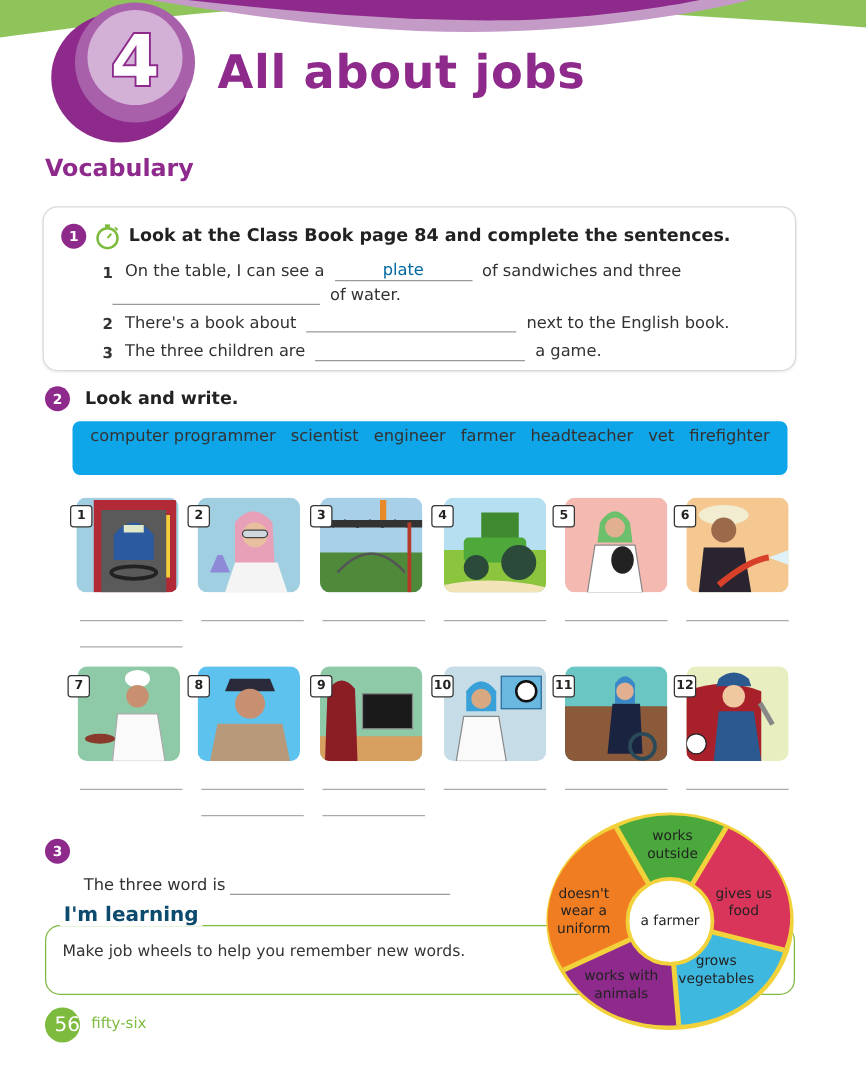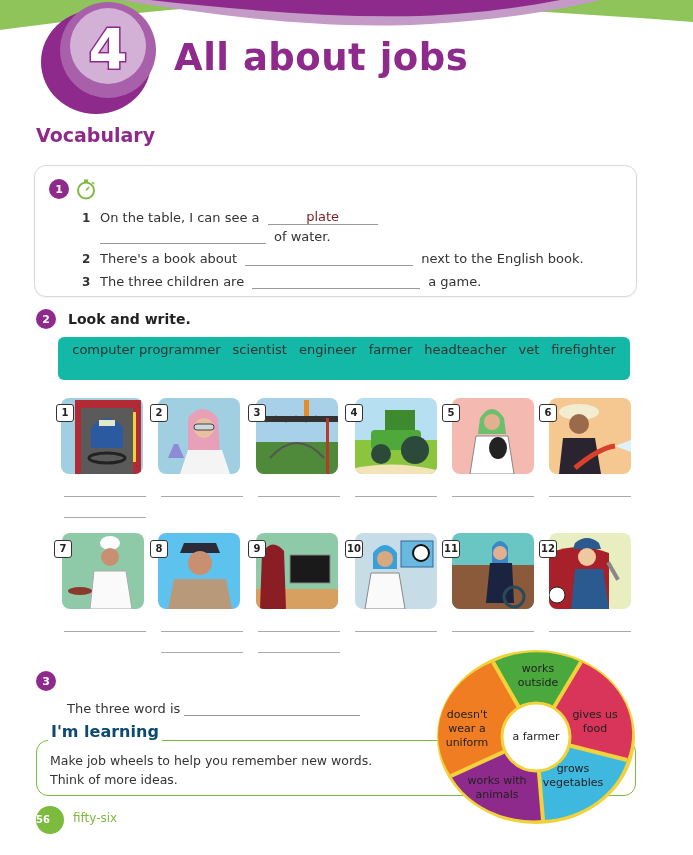--- a/index.html
+++ b/index.html
@@ -12,42 +12,42 @@
   .section-title { position: absolute; left: 36px; top: 124px; font-size: 19px; font-weight: bold; color: #8e2a8b; }
 
   .num-badge { display: inline-flex; align-items: center; justify-content: center; width: 20px; height: 20px; border-radius: 50%; background: #8e2a8b; color: #fff; font-size: 11px; font-weight: bold; }
 
   .act1-box { position: absolute; left: 34px; top: 165px; width: 603px; height: 132px; border: 1.5px solid #d9d9d9; border-radius: 12px; background: #fff; box-shadow: 0 1px 2px rgba(0,0,0,0.06); }
   .act1-head { position: absolute; left: 14px; top: 12px; display: flex; align-items: center; gap: 6px; }
   .act-instr { font-size: 14px; font-weight: bold; color: #222; }
   .stopwatch { width: 22px; height: 22px; }
   .sentence { position: absolute; left: 47px; font-size: 13px; color: #333; display: flex; align-items: flex-end; white-space: nowrap; }
   .sentence .sn { font-weight: bold; width: 18px; font-size: 12px; }
-  .blank { display: inline-block; border-bottom: 1px solid #999; height: 16px; margin: 0 8px; text-align: center; color: #7f1d1d; font-size: 13px; line-height: 16px; }
+  .blank { display: inline-block; border-bottom: 1px solid #999; height: 16px; margin: 0 8px; text-align: center; color: #0369a1; font-size: 13px; line-height: 16px; }
 
   .act2-head { position: absolute; left: 36px; top: 309px; display: flex; align-items: center; gap: 12px; }
-  .wordbox { position: absolute; left: 58px; top: 337px; width: 572px; height: 43px; background: #14b8a6; border-radius: 6px; font-size: 13px; color: #333; text-align: center; line-height: 18px; padding-top: 4px; }
+  .wordbox { position: absolute; left: 58px; top: 337px; width: 572px; height: 43px; background: #0ea5e9; border-radius: 6px; font-size: 13px; color: #333; text-align: center; line-height: 18px; padding-top: 4px; }
   .wordbox span { margin: 0 6px; }
 
   .pic { position: absolute; width: 82px; height: 76px; border-radius: 8px; overflow: hidden; }
   .pic svg { width: 100%; height: 100%; display: block; }
   .pic-num { position: absolute; width: 18px; height: 18px; border: 1.5px solid #333; border-radius: 3px; background: #fff; font-size: 10px; font-weight: bold; text-align: center; line-height: 15px; color: #222; }
   .wline { position: absolute; height: 1px; background: #aaa; width: 82px; }
 
   .act3-head { position: absolute; left: 36px; top: 671px; display: flex; align-items: center; gap: 12px; }
   .extra-line { position: absolute; left: 67px; top: 700px; font-size: 13px; color: #333; display: flex; align-items: flex-end; }
   .extra-line .blank { width: 176px; margin-left: 4px; }
 
   .learn-box { position: absolute; left: 36px; top: 740px; width: 600px; height: 56px; border: 1.5px solid #7dbb3f; border-radius: 12px; }
   .learn-title { position: absolute; left: 48px; top: 722px; font-size: 16px; font-weight: bold; color: #0c4a6e; background: #fff; padding: 0 3px; }
   .learn-text { position: absolute; left: 50px; top: 751px; font-size: 12.5px; color: #333; line-height: 19px; }
 
   .wheel { position: absolute; left: 435px; top: 648px; width: 202px; height: 178px; }
 
-  .page-num { position: absolute; left: 36px; top: 806px; width: 28px; height: 28px; border-radius: 50%; background: #7dbb3f; color: #fff; font-size: 10px; font-weight: bold; text-align: left; line-height: 28px; }
+  .page-num { position: absolute; left: 36px; top: 806px; width: 28px; height: 28px; border-radius: 50%; background: #7dbb3f; color: #fff; font-size: 16px; font-weight: normal; text-align: right; line-height: 28px; }
   .page-word { position: absolute; left: 73px; top: 811px; font-size: 12px; color: #7dbb3f; }
 </style>
 </head>
 <body>
 
 <svg class="header-band" viewBox="0 0 693 40" preserveAspectRatio="none">
   <path d="M0 0 L693 0 L693 22 C560 12 420 4 300 4 C200 4 120 14 0 30 Z" fill="#8ec45a"></path>
   <path d="M120 0 L600 0 C560 10 500 20 430 24 C330 30 230 18 120 0 Z" fill="#c49ac7"></path>
   <path d="M150 0 L560 0 C520 8 470 14 420 16 C330 18 240 10 150 0 Z" fill="#8e2a8b"></path>
 </svg>
@@ -64,28 +64,30 @@
 
 <div class="act1-box">
   <div class="act1-head">
     <span class="num-badge">1</span>
     <svg class="stopwatch" viewBox="0 0 22 22">
       <circle cx="11" cy="12.5" r="8" fill="none" stroke="#7dbb3f" stroke-width="2"></circle>
       <rect x="9" y="1.5" width="4" height="2.5" fill="#7dbb3f"></rect>
       <line x1="11" y1="12.5" x2="14" y2="9" stroke="#7dbb3f" stroke-width="1.6"></line>
       <line x1="17" y1="4" x2="19" y2="6" stroke="#7dbb3f" stroke-width="1.6"></line>
     </svg>
+    <span class="act-instr">Look at the Class Book page 84 and complete the sentences.</span>
   </div>
 
   <div class="sentence" style="top:43px;">
     <span class="sn">1</span>
     <span>On the table, I can see a</span>
     <span class="blank" style="width:110px;">plate</span>
-  </div>
-  <div class="sentence" style="top:62px; left:65px;">
+    <span>of sandwiches and three</span>
+  </div>
+  <div class="sentence" style="top:62px; left:55px;">
     <span class="blank" style="width:166px; margin-left:0;"></span>
     <span>of water.</span>
   </div>
   <div class="sentence" style="top:84px;">
     <span class="sn">2</span>
     <span>There's a book about</span>
     <span class="blank" style="width:168px;"></span>
     <span>next to the English book.</span>
   </div>
   <div class="sentence" style="top:107px;">
@@ -272,21 +274,20 @@
 </div>
 <div class="extra-line">
   <span>The three word is</span>
   <span class="blank"></span>
 </div>
 
 <div class="learn-box"></div>
 <div class="learn-title">I'm learning</div>
 <div class="learn-text">
   <div>Make job wheels to help you remember new words.</div>
-  <div>Think of more ideas.</div>
 </div>
 
 <svg class="wheel" viewBox="0 0 202 178">
   <ellipse cx="101" cy="89" rx="99" ry="87" fill="#f2d23a"></ellipse>
 
   <path d="M101 89 L58 14 A92 80 0 0 1 146 14 Z" fill="#4aa83c"></path>
   <path d="M101 89 L146 14 A92 80 0 0 1 192 112 Z" fill="#d9345a"></path>
   <path d="M101 89 L192 112 A92 80 0 0 1 108 172 Z" fill="#3fb8e0"></path>
   <path d="M101 89 L108 172 A92 80 0 0 1 16 128 Z" fill="#8e2a8b"></path>
   <path d="M101 89 L16 128 A92 80 0 0 1 58 14 Z" fill="#f07d22"></path>

